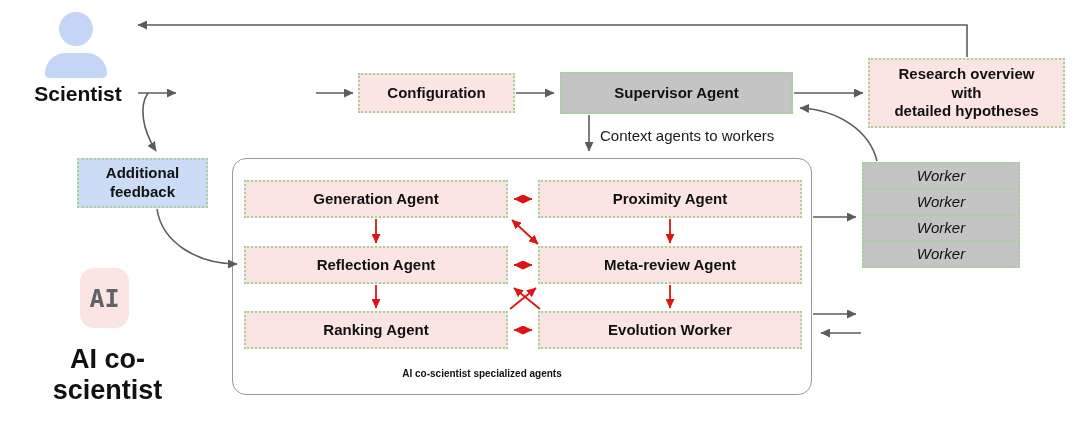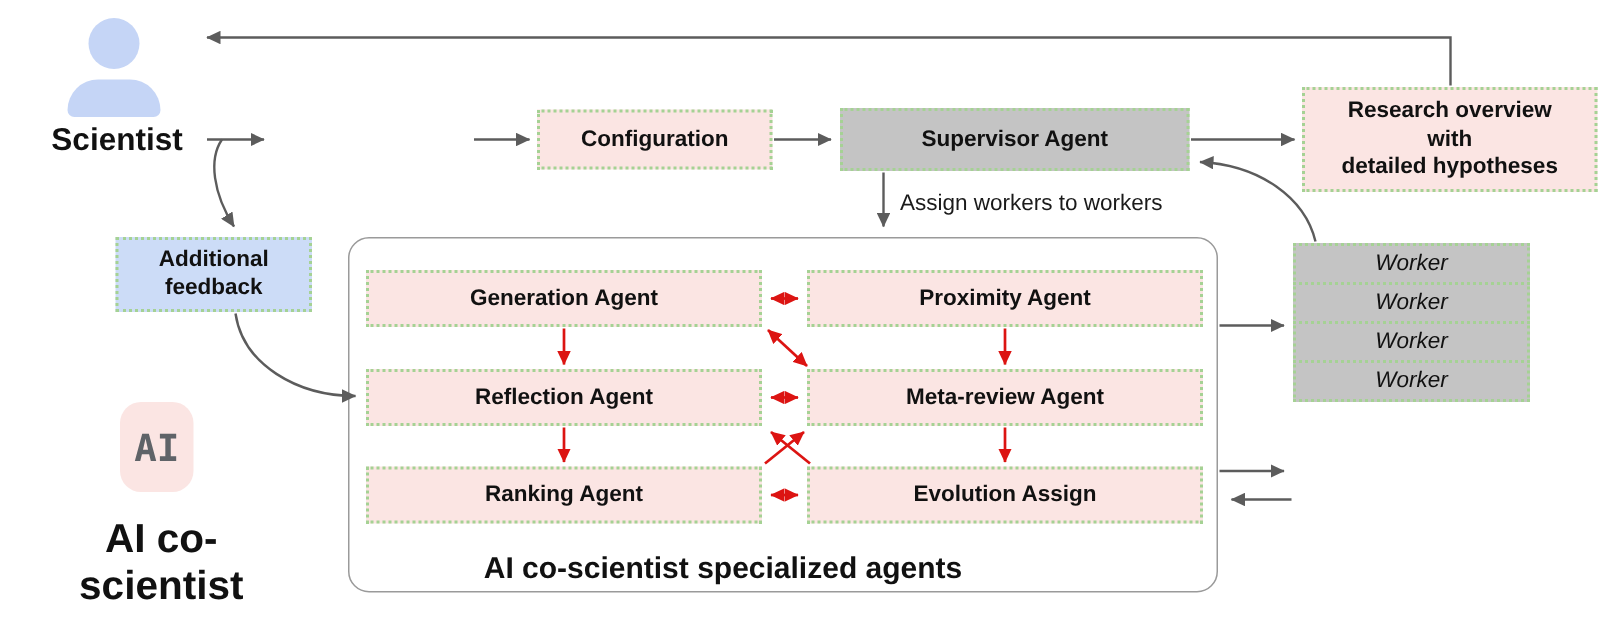--- a/index.html
+++ b/index.html
@@ -16,21 +16,21 @@
   .pink{background:#fbe5e3;}
   .grayfill{background:#c4c4c4;}
   .plain-label{position:absolute;font-weight:bold;color:#111;z-index:2;}
   .caption{position:absolute;font-weight:normal;font-size:15px;color:#1a1a1a;z-index:2;}
   .agents-container{
     position:absolute;left:232px;top:158px;width:580px;height:237px;
     border:1.5px solid #9a9a9a;border-radius:14px;background:#ffffff;box-sizing:border-box;z-index:1;
   }
   .agents-caption{
     position:absolute;left:232px;top:368px;width:500px;text-align:center;
-    font-weight:bold;font-size:20px;z-index:2;
+    font-weight:bold;font-size:10px;z-index:2;
   }
   .worker{height:28px;font-weight:normal;font-style:italic;}
   .person{position:absolute;left:44px;top:12px;width:64px;height:66px;z-index:2;}
   .person .head{position:absolute;left:15px;top:0;width:34px;height:34px;border-radius:50%;background:#c5d5f6;}
   .person .torso{position:absolute;left:1px;bottom:0;width:62px;height:25px;background:#c5d5f6;border-radius:31px 31px 7px 7px;}
   .ai-badge{
     position:absolute;left:80px;top:268px;width:49px;height:60px;border-radius:14px;background:#fbe5e3;
     display:flex;align-items:center;justify-content:center;z-index:2;
     font-family:"DejaVu Sans Mono",monospace;font-weight:bold;font-size:25px;color:#5f6368;
   }
@@ -60,21 +60,21 @@
     <span>Research overview</span>
     <span>with</span>
     <span>detailed hypotheses</span>
   </div>
 
   <div class="box blue" style="left:77px;top:158px;width:131px;height:50px;">
     <span>Additional</span>
     <span>feedback</span>
   </div>
 
-  <div class="caption" style="left:600px;top:127px;">Assign workers to workers</div>
+  <div class="caption" style="left:600px;top:127px;">Context agents to workers</div>
 
   <div class="ai-badge">
     <span>AI</span>
   </div>
   <div class="plain-label" style="left:20px;top:344px;width:175px;text-align:center;font-size:27px;">AI co-scientist</div>
 
   <div class="agents-container"></div>
   <div class="agents-caption">AI co-scientist specialized agents</div>
 
   <div class="box pink" style="left:244px;top:180px;width:264px;height:38px;">
@@ -86,21 +86,21 @@
   <div class="box pink" style="left:244px;top:246px;width:264px;height:38px;">
     <span>Reflection Agent</span>
   </div>
   <div class="box pink" style="left:538px;top:246px;width:264px;height:38px;">
     <span>Meta-review Agent</span>
   </div>
   <div class="box pink" style="left:244px;top:311px;width:264px;height:38px;">
     <span>Ranking Agent</span>
   </div>
   <div class="box pink" style="left:538px;top:311px;width:264px;height:38px;">
-    <span>Evolution Assign</span>
+    <span>Evolution Worker</span>
   </div>
 
   <div style="position:absolute;left:862px;top:162px;width:158px;z-index:2;">
     <div class="box grayfill worker" style="position:relative;width:158px;">
       <span>Worker</span>
     </div>
     <div class="box grayfill worker" style="position:relative;width:158px;margin-top:-2px;">
       <span>Worker</span>
     </div>
     <div class="box grayfill worker" style="position:relative;width:158px;margin-top:-2px;">

